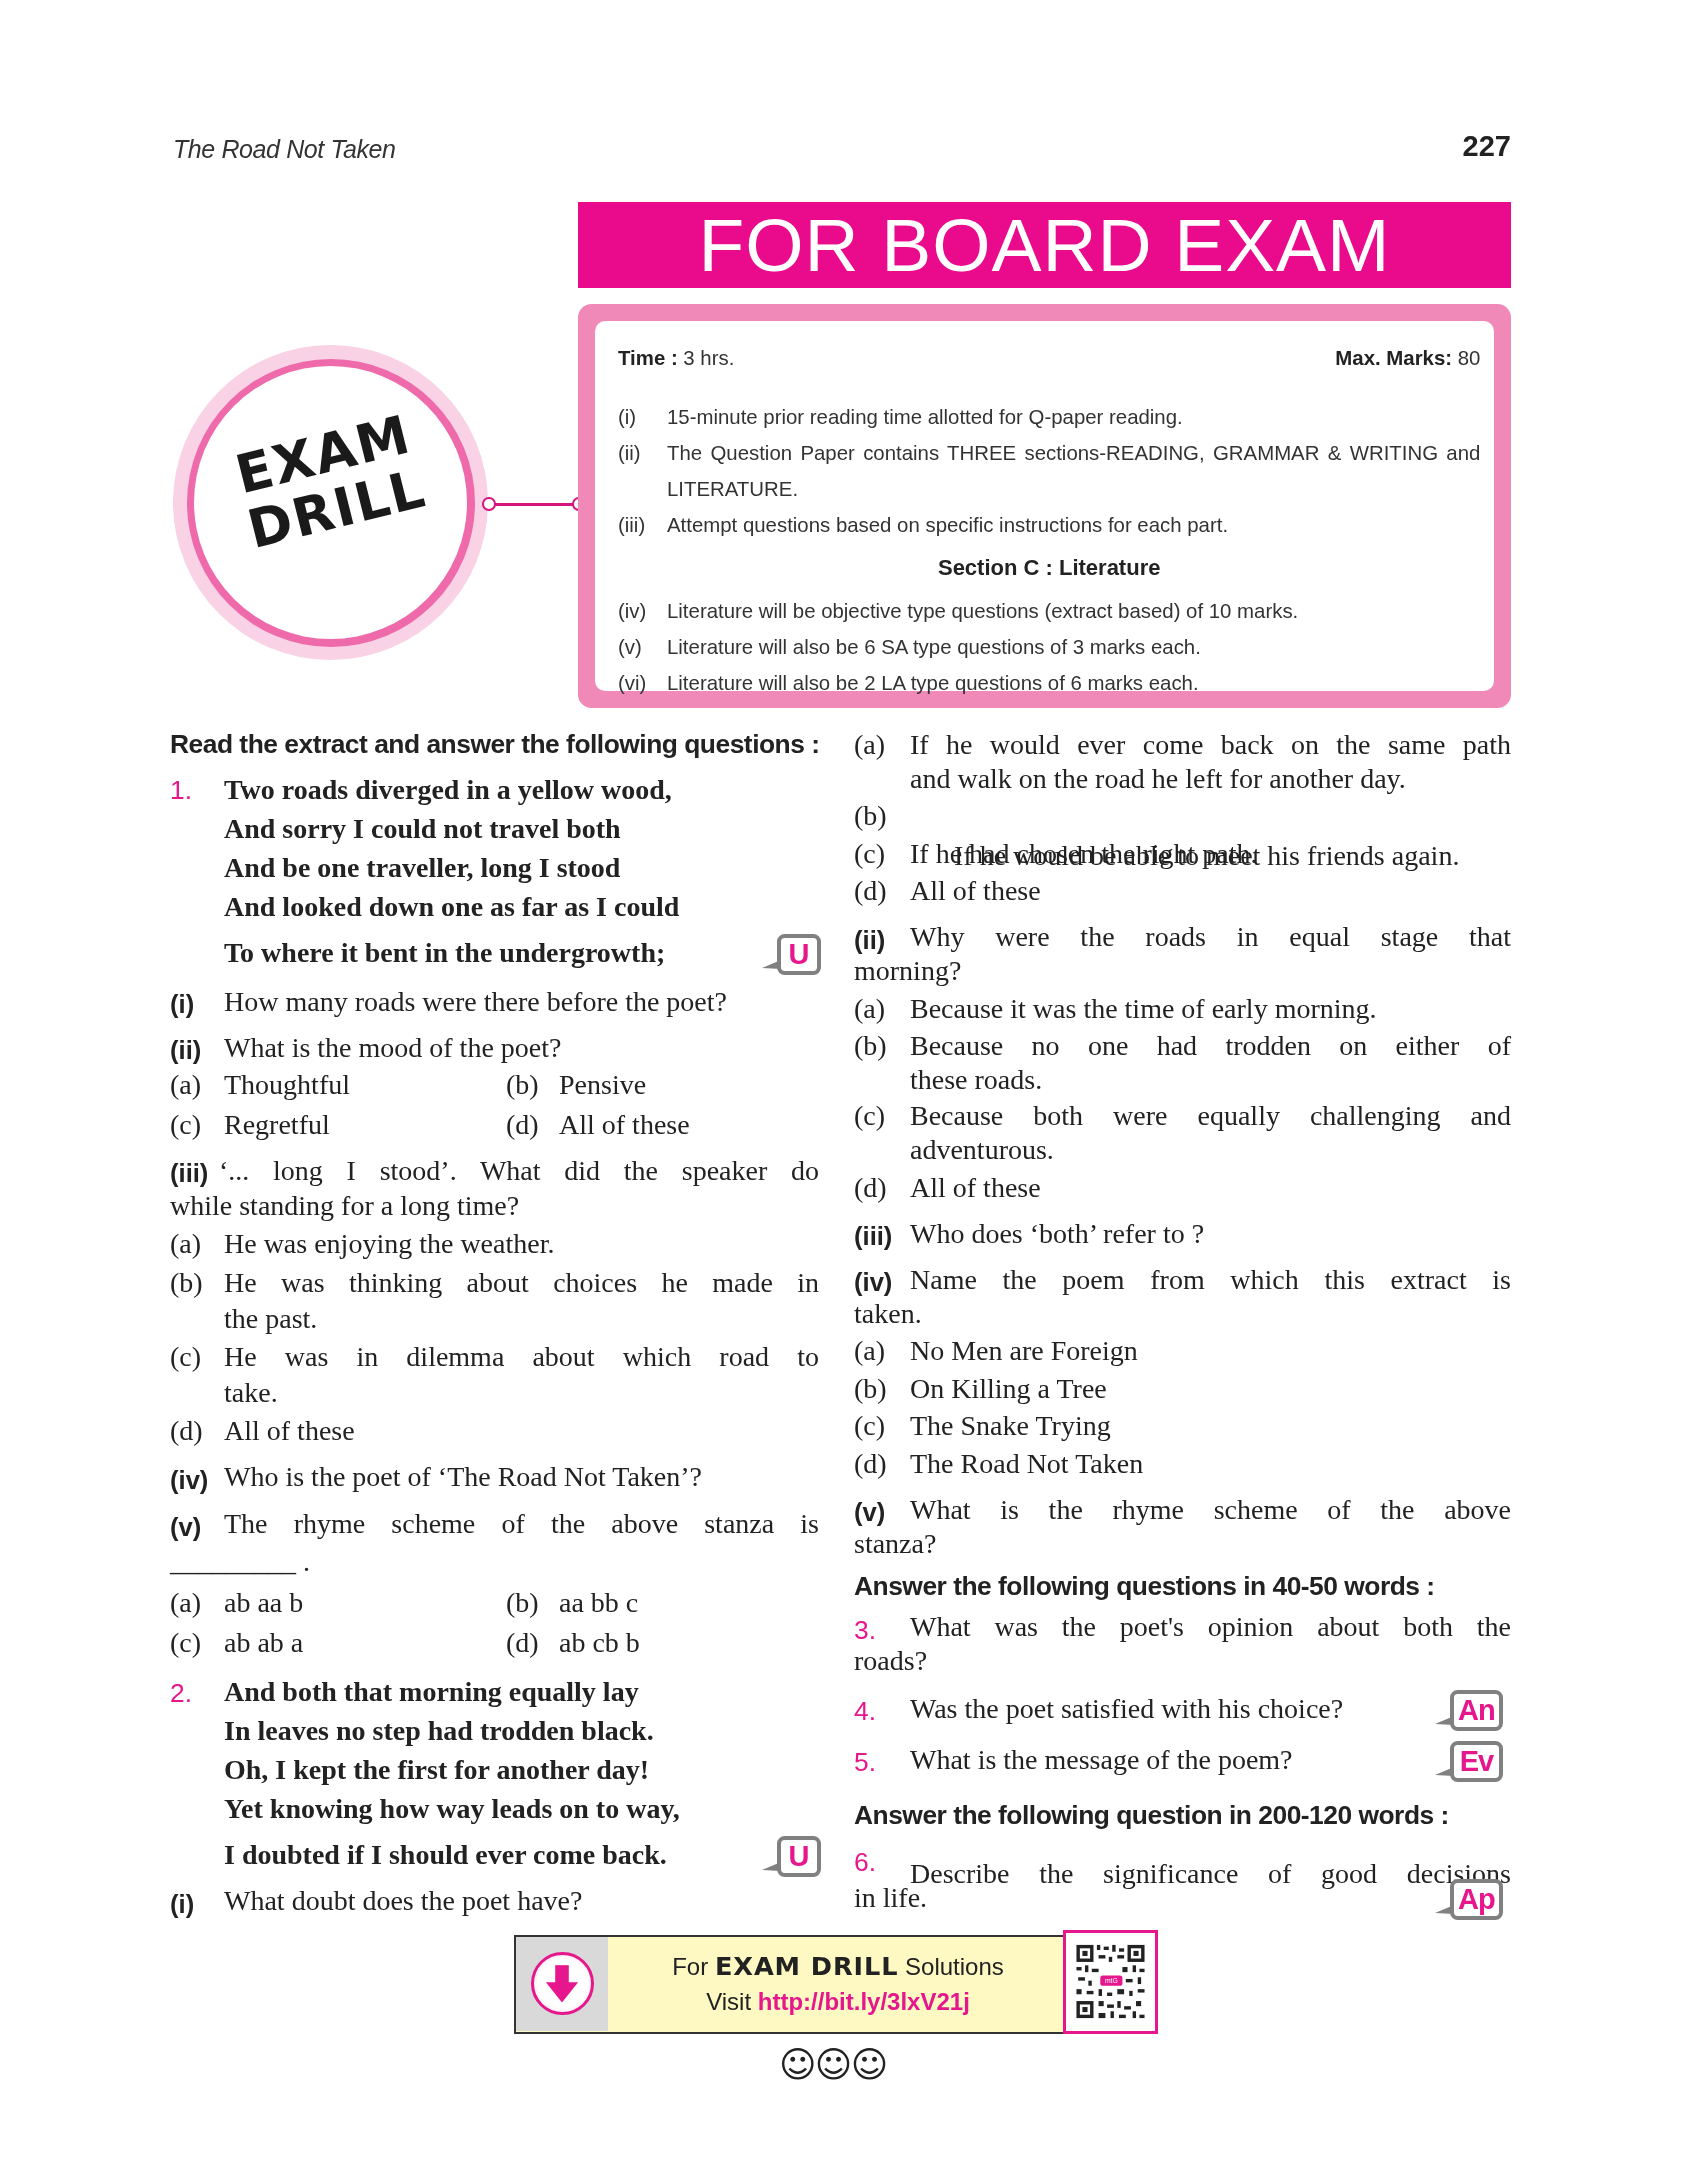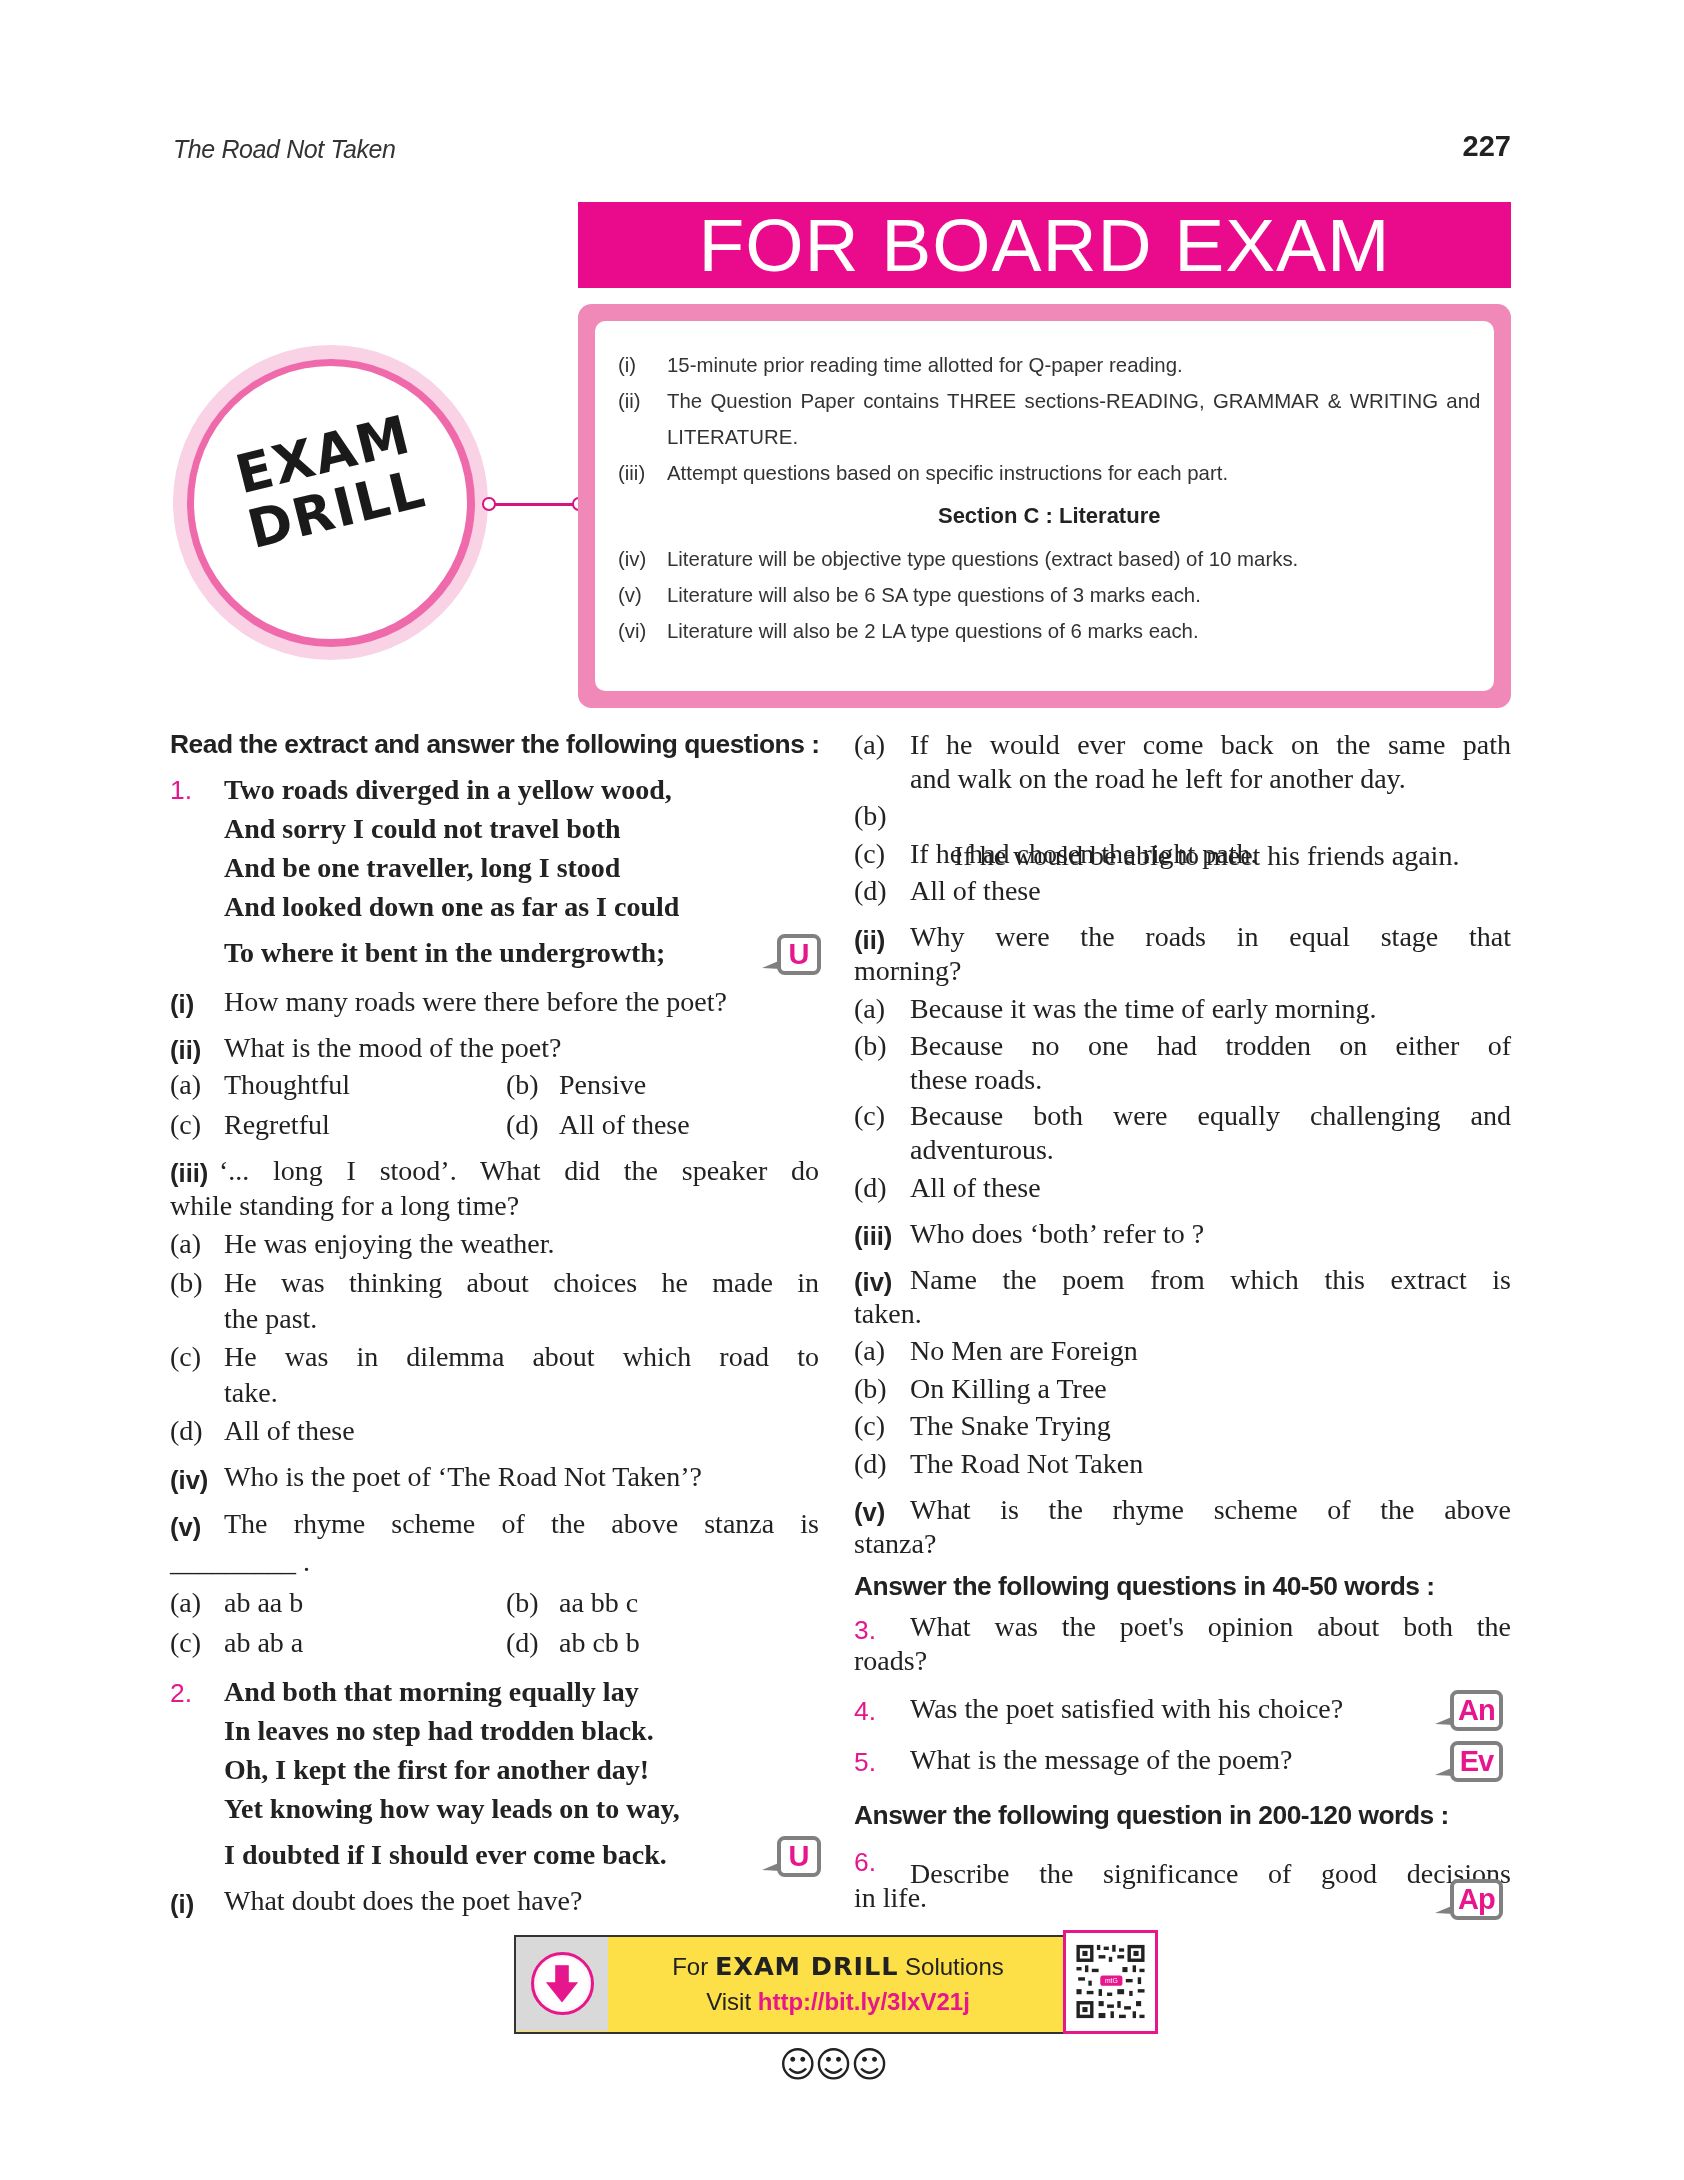--- a/index.html
+++ b/index.html
@@ -37,21 +37,21 @@
   .roman { font-family: "Liberation Sans", sans-serif; font-weight: bold; font-size: 25.6px; }
   .line { position: absolute; white-space: nowrap; }
   .bold { font-weight: bold; }
   .just { text-align: justify; text-align-last: justify; }
 
   .badge { position: absolute; width: 44px; height: 41px; border: 4.3px solid #808080; border-radius: 7.7px; background: #fff; box-sizing: border-box;
     font-family: "Liberation Sans", sans-serif; font-weight: bold; color: #e6168c; font-size: 29px; display: flex; align-items: center; justify-content: center; }
   .badge::before { content: ""; position: absolute; left: -19px; bottom: 1.7px; width: 0; height: 0; border-top: 8.5px solid transparent; border-right: 19px solid #808080; border-bottom: 1.7px solid transparent; }
   .badge.wide { width: 53px; font-size: 29px; letter-spacing: -0.9px; }
 
-  .sol-banner { left: 514px; top: 1935px; width: 642px; height: 99px; border: 2.6px solid #333; border-right: none; box-sizing: border-box; background: #fde047; }
+  .sol-banner { left: 514px; top: 1935px; width: 642px; height: 99px; border: 2.6px solid #333; border-right: none; box-sizing: border-box; background: #fef9c3; }
   .sol-left { position: absolute; left: 0; top: 0; width: 92px; height: 94px; background: #d9d9da; }
   .dl-circle { position: absolute; left: 15.3px; top: 15.3px; width: 63px; height: 63px; border-radius: 50%; border: 3.4px solid #e6168c; background: radial-gradient(circle, #ffffff 60%, #f7c6df 100%); box-sizing: border-box; }
   .sol-text { position: absolute; left: 92px; width: 460px; text-align: center; font-family: "Liberation Sans", sans-serif; color: #222; }
   .qr { left: 1063px; top: 1930px; width: 95px; height: 104px; border: 3.4px solid #e6168c; box-sizing: border-box; background: #fff; }
   .smileys { left: 779px; top: 2044px; font-size: 36px; letter-spacing: -1.7px; color: #222; font-family: "DejaVu Sans", sans-serif; }
 </style>
 </head>
 <body>
 
 <div class="abs running-head sans">The Road Not Taken</div>
@@ -70,20 +70,24 @@
     </div>
   </div>
     </div>
 </div>
 <div class="abs connector"></div>
 <div class="abs dot" style="left:482px; top:497px;"></div>
 <div class="abs dot" style="left:572px; top:497px;"></div>
 
 <div class="abs info-box sans">
   <div class="info-inner">
+    <div class="info-top">
+      <span><b>Time :</b> <span>3 hrs.</span></span>
+      <span><b>Max. Marks:</b> <span>80</span></span>
+    </div>
     <div class="info-row">
         <span class="num">(i)</span>
         <span class="txt">15-minute prior reading time allotted for Q-paper reading.</span>
       </div>
     <div class="info-row">
         <span class="num">(ii)</span>
         <span class="txt just">The Question Paper contains THREE sections-READING, GRAMMAR &amp; WRITING and</span>
       </div>
     <div class="info-cont">LITERATURE.</div>
     <div class="info-row">

